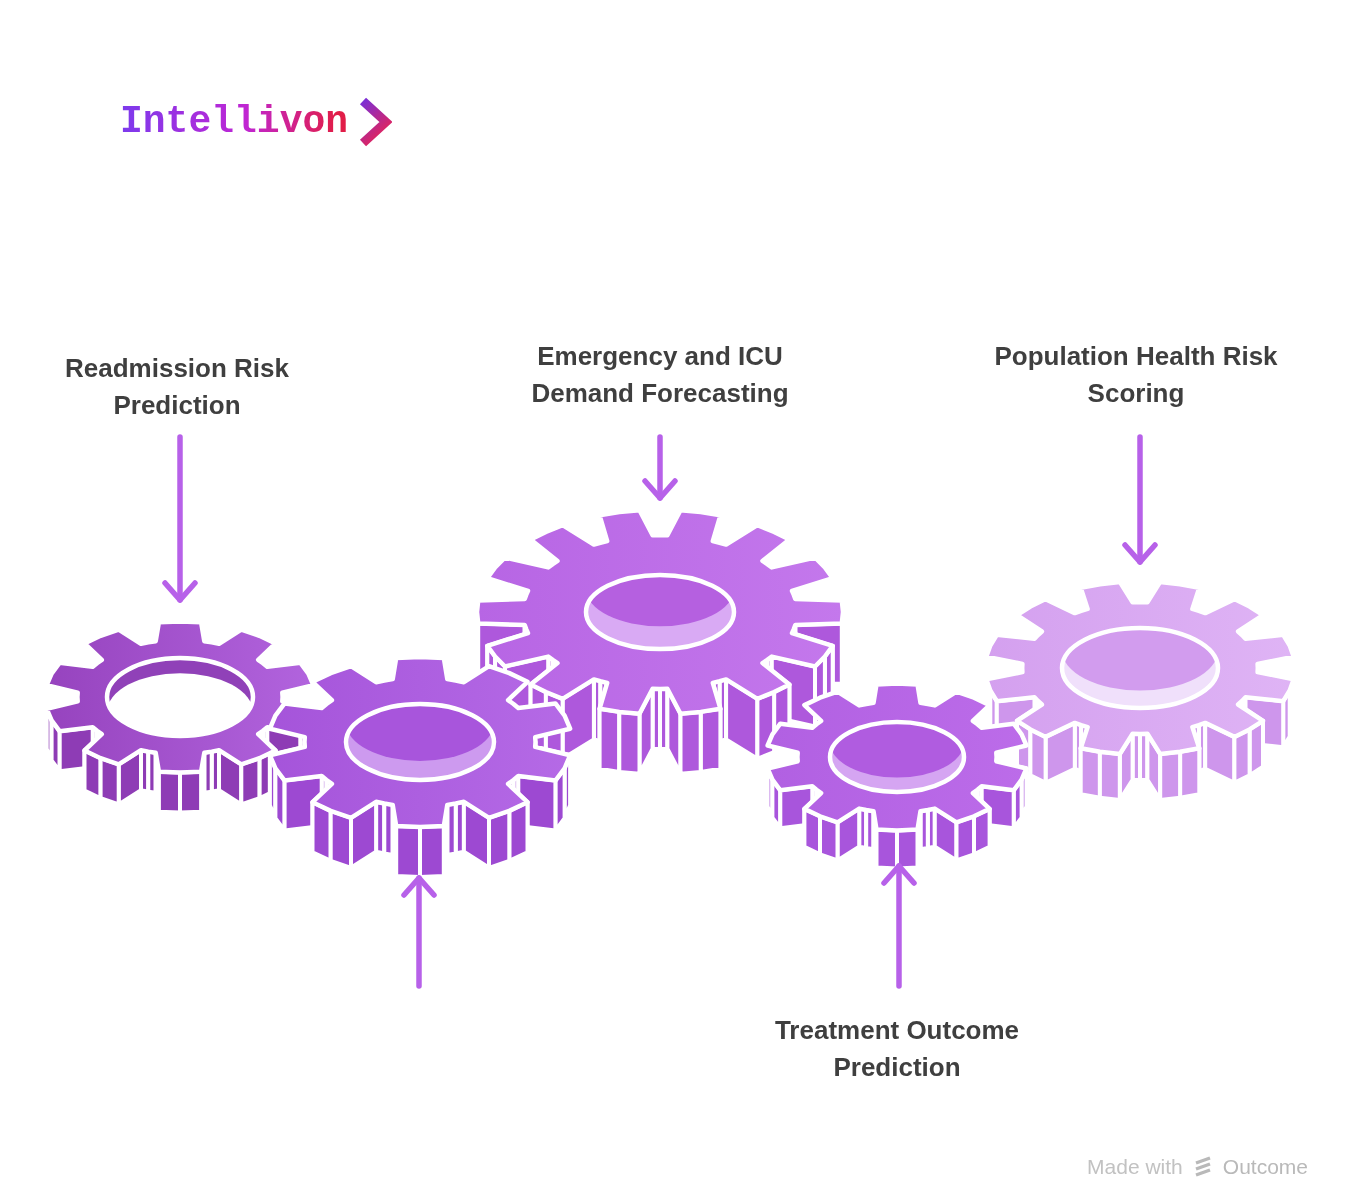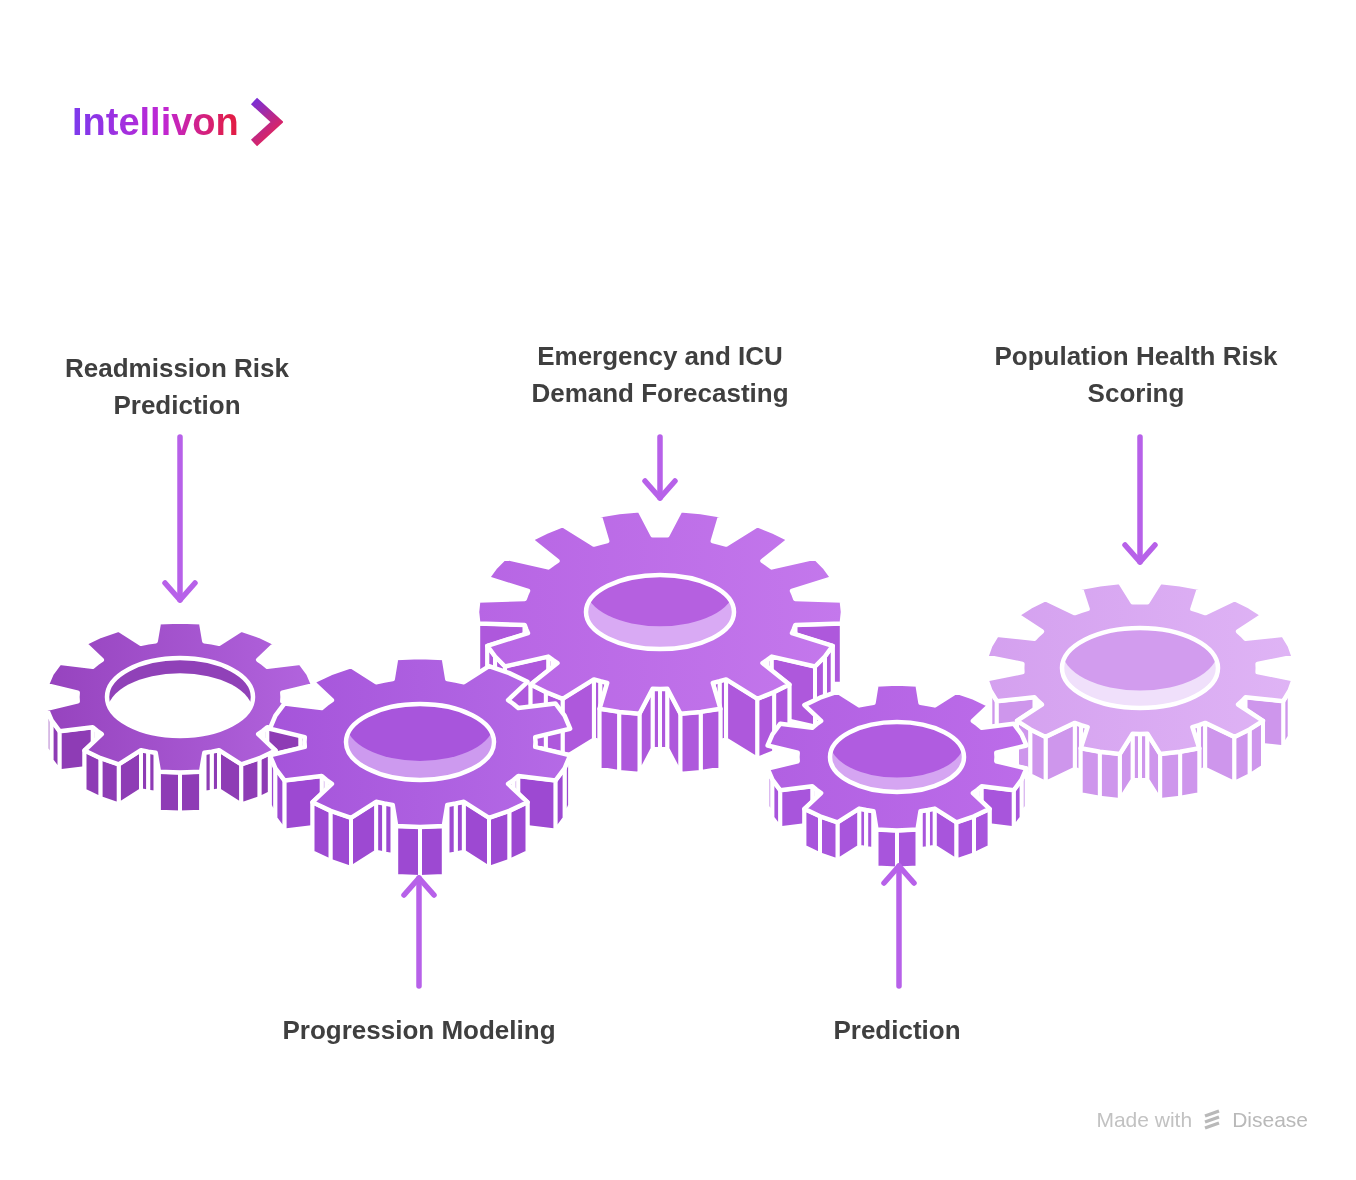--- a/index.html
+++ b/index.html
@@ -8,26 +8,27 @@
     width:1356px;height:1180px;
     background:#ffffff;
     overflow:hidden;
     font-family:"Liberation Sans", sans-serif;
   }
   .logo{
     position:absolute;left:72px;top:96px;
     display:flex;align-items:center;gap:10px;
   }
   .logo-text{
-    font-family:Liberation Sans, sans-serif;
+    font-family:Liberation Mono, monospace;
     font-size:38px;font-weight:700;letter-spacing:0px;
     background:linear-gradient(90deg,#7C3AED 0%,#C026D3 55%,#E11D48 95%);
     -webkit-background-clip:text;background-clip:text;
     color:transparent;
     line-height:52px;
+    margin-left:48px;
   }
   .label{
     position:absolute;transform:translateX(-50%);
     text-align:center;font-weight:700;font-size:26px;line-height:37px;
     color:#3F3F3F;white-space:nowrap;
   }
   .gears-svg{position:absolute;left:0;top:0;}
   .footer{
     position:absolute;right:48px;top:1108px;
     display:flex;align-items:center;gap:8px;
@@ -322,31 +323,31 @@
   </div>
   <div class="label" style="left: 1136px; top: 338px; color: rgb(63, 63, 63);">
     <div>Population Health Risk</div>
     <div>Scoring</div>
   </div>
   <div class="label" style="left: 660px; top: 338px; color: rgb(63, 63, 63);">
     <div>Emergency and ICU</div>
     <div>Demand Forecasting</div>
   </div>
   <div class="label" style="left: 419px; top: 1012px; color: rgb(63, 63, 63);">
-    <div>Progression Modeling</div>
   </div>
   <div class="label" style="left: 897px; top: 1012px; color: rgb(63, 63, 63);">
+    <div>Treatment Outcome</div>
     <div>Prediction</div>
   </div>
 
-  <div class="footer" style="color: rgb(194, 194, 194);">
+  <div class="footer" style="color: rgb(194, 194, 194); margin-top: 47px;">
     <span>Made with</span>
     <svg width="24" height="24" viewBox="0 0 24 24">
       <g stroke="#B9B9B9" stroke-width="3.4" stroke-linecap="butt">
         <line x1="5" y1="8" x2="19" y2="3"></line>
         <line x1="5" y1="14" x2="19" y2="9"></line>
         <line x1="5" y1="20" x2="19" y2="15"></line>
       </g>
     </svg>
-    <span class="brand">Disease</span>
+    <span class="brand">Outcome</span>
   </div>
 
 </div>
 
 </body></html>

